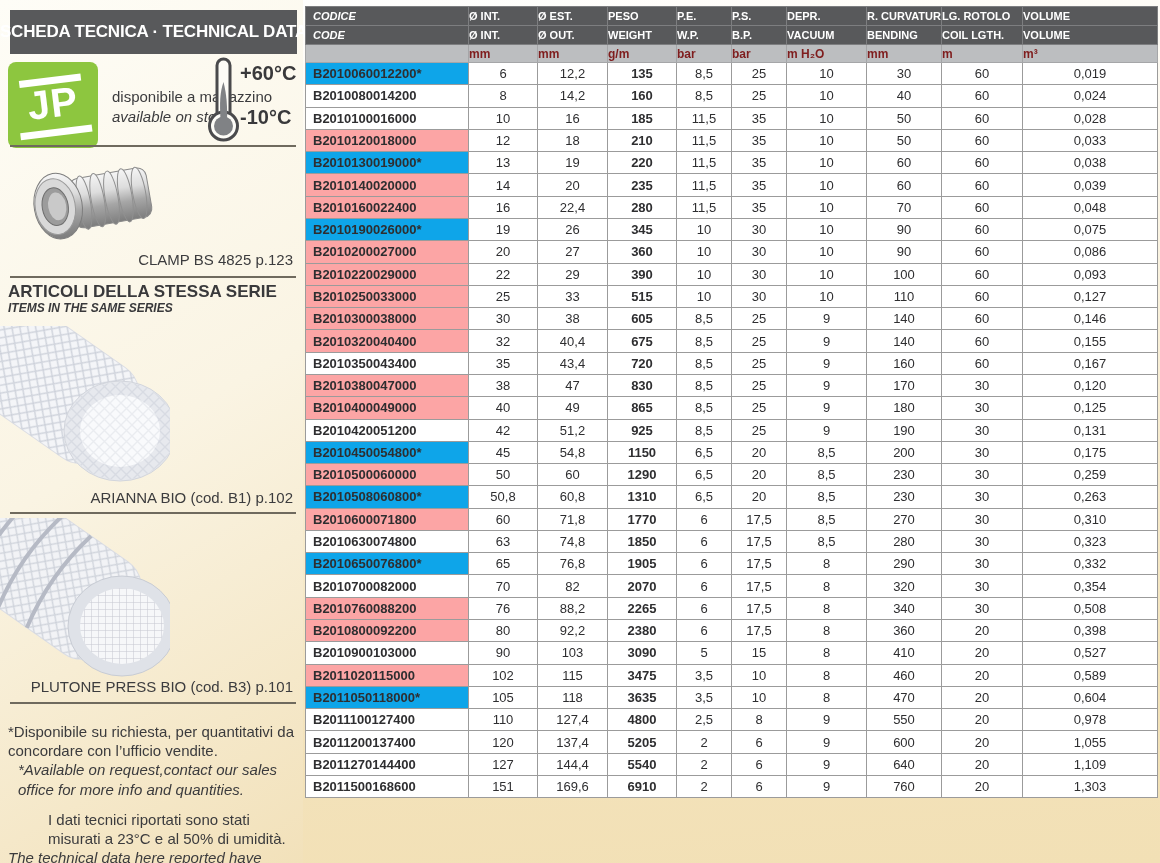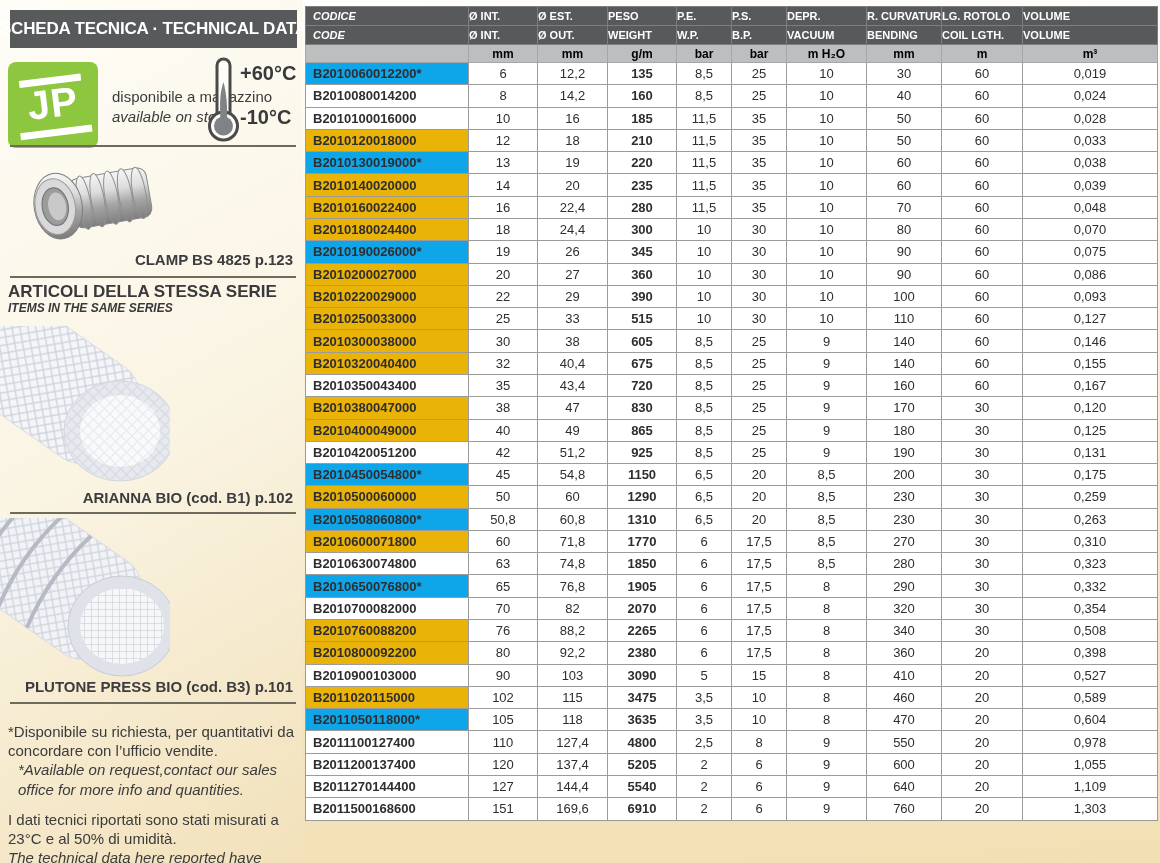--- a/index.html
+++ b/index.html
@@ -9,72 +9,72 @@
     font-family: "Liberation Sans", "DejaVu Sans", sans-serif;
     background: linear-gradient(175deg, #ffffff 0%, #fdf9ee 22%, #f8efd6 48%, #f3e2ba 82%, #f2e0b5 100%);
     overflow: hidden;
     color: #3a3a3c;
   }
   .page { position:absolute; inset:0; }
 
   
   .sidebar { position:absolute; left:0; top:0; width:303px; height:863px;
     background: linear-gradient(150deg, #fefdf7 0%, #faf4e3 50%, #f2e1ba 100%); }
-  .side-header { position:absolute; left:10px; top:10px; width:287px; height:38px;
+  .side-header { position:absolute; left:10px; top:10px; width:287px; height:44px;
     background:#58595b; color:#fff; font-weight:bold; font-size:17px; letter-spacing:-0.2px;
     display:flex; align-items:center; justify-content:center; white-space:nowrap; }
   .jp-logo { position:absolute; left:8px; top:62px; width:90px; height:86px;
     background:#8dc63f; border-radius:8px; overflow:hidden; }
   .jp-inner { position:absolute; inset:0; transform:rotate(-7deg); }
   .jp-bar { position:absolute; background:#fff; height:7px; }
   .jp-bar.top { left:14px; top:15px; width:62px; }
   .jp-bar.bottom { left:9px; top:67px; width:72px; }
   .jp-text { position:absolute; left:0; top:21px; width:100%; text-align:center;
     color:#fff; font-weight:bold; font-size:40px; line-height:1; letter-spacing:1px; }
   .stock { position:absolute; left:112px; top:87px; font-size:15px; line-height:1.3; color:#3c3c3e; }
   .stock .en { font-style:italic; }
   .thermo { position:absolute; left:204px; top:56px; width:40px; height:88px; }
   .temp { position:absolute; font-size:20px; font-weight:bold; color:#39393b; }
   .temp-max { left:240px; top:62px; }
   .temp-min { left:240px; top:106px; }
   .rule { position:absolute; left:10px; width:286px; height:2px; background:#6f6a5e; }
   .r1 { top:145px; } .r2 { top:276px; } .r3 { top:512px; } .r4 { top:702px; }
   .clamp-img { position:absolute; left:28px; top:152px; width:130px; height:98px; }
-  .caption { position:absolute; left:0; right:10px; text-align:right; font-weight:bold;
+  .caption { position:absolute; left:0; right:10px; text-align:right; font-weight:normal;
     font-size:15px; color:#3c3c3e; white-space:nowrap; }
   .clamp-cap { top:251px; }
   .series-it { position:absolute; left:8px; top:282px; font-size:17px; font-weight:bold; color:#39393b; }
   .series-en { position:absolute; left:8px; top:301px; font-size:12px; font-weight:bold; font-style:italic; color:#39393b; }
   .hose-img { position:absolute; left:0; }
   .hose-img.h1 { top:326px; width:170px; height:158px; }
   .hose-img.h2 { top:518px; width:170px; height:160px; }
   .h1-cap { top:489px; }
   .h2-cap { top:678px; }
   .notes { position:absolute; left:8px; top:722px; width:290px; font-size:15px; line-height:1.28; color:#3b3b3d; }
   .notes p { margin:0; }
   .notes .en { font-style:italic; }
   .notes .indent { padding-left:10px; }
-  .notes .mt { margin-top:11px; }
+  .notes .mt { margin-top:11px;margin-left:40px; }
 
   
   .data-table { position:absolute; left:305px; top:6px; width:852px;
     border-collapse:collapse; table-layout:fixed; background:#fff; }
   .data-table th, .data-table td { border:1px solid #9b9b9b; padding:0;
     overflow:hidden; white-space:nowrap; }
   .data-table thead tr.hrow { height:19px; }
   .data-table thead th { background:#58595b; color:#fff; font-size:11px;
     font-weight:bold; text-align:left; border-color:#7d7e80; }
   .data-table thead th.code-h { text-align:left; padding-left:7px; font-size:11px;font-style:italic; }
   .data-table tr.units { height:18px; }
-  .data-table tr.units td { background:#bcbec0; color:#000000; font-size:12px;
-    font-weight:bold; text-align:center; border-color:#a5a6a8; }
+  .data-table tr.units td { background:#bcbec0; color:#7f1d1d; font-size:12px;
+    font-weight:bold; border-color:#a5a6a8; }
   .data-table tbody tr { height:22.29px; }
   .data-table tbody td { font-size:13px; text-align:center; color:#2e2e30; background:#fff; }
   .data-table tbody td.code { text-align:left; padding-left:7px; font-weight:bold; }
-  .data-table tbody td.green { background:#eab308; }
+  .data-table tbody td.green { background:#fca5a5; }
   .data-table tbody td.tan { background:#0ea5e9; }
   .data-table tbody td.bold { font-weight:bold; }
 
   col.c-code { width:163px; } col.c-int { width:69px; } col.c-est { width:70px; }
   col.c-peso { width:69px; } col.c-pe { width:55px; } col.c-ps { width:55px; }
   col.c-depr { width:80px; } col.c-curv { width:75px; } col.c-rot { width:81px; }
   col.c-vol { width:135px; }
 </style>
 </head>
 <body>
@@ -331,32 +331,20 @@
           <td>22,4</td>
           <td class="bold">280</td>
           <td>11,5</td>
           <td>35</td>
           <td>10</td>
           <td>70</td>
           <td>60</td>
           <td>0,048</td>
         </tr>
         <tr>
-          <td class="code green">B2010180024400</td>
-          <td>18</td>
-          <td>24,4</td>
-          <td class="bold">300</td>
-          <td>10</td>
-          <td>30</td>
-          <td>10</td>
-          <td>80</td>
-          <td>60</td>
-          <td>0,070</td>
-        </tr>
-        <tr>
           <td class="code tan">B2010190026000*</td>
           <td>19</td>
           <td>26</td>
           <td class="bold">345</td>
           <td>10</td>
           <td>30</td>
           <td>10</td>
           <td>90</td>
           <td>60</td>
           <td>0,075</td>

